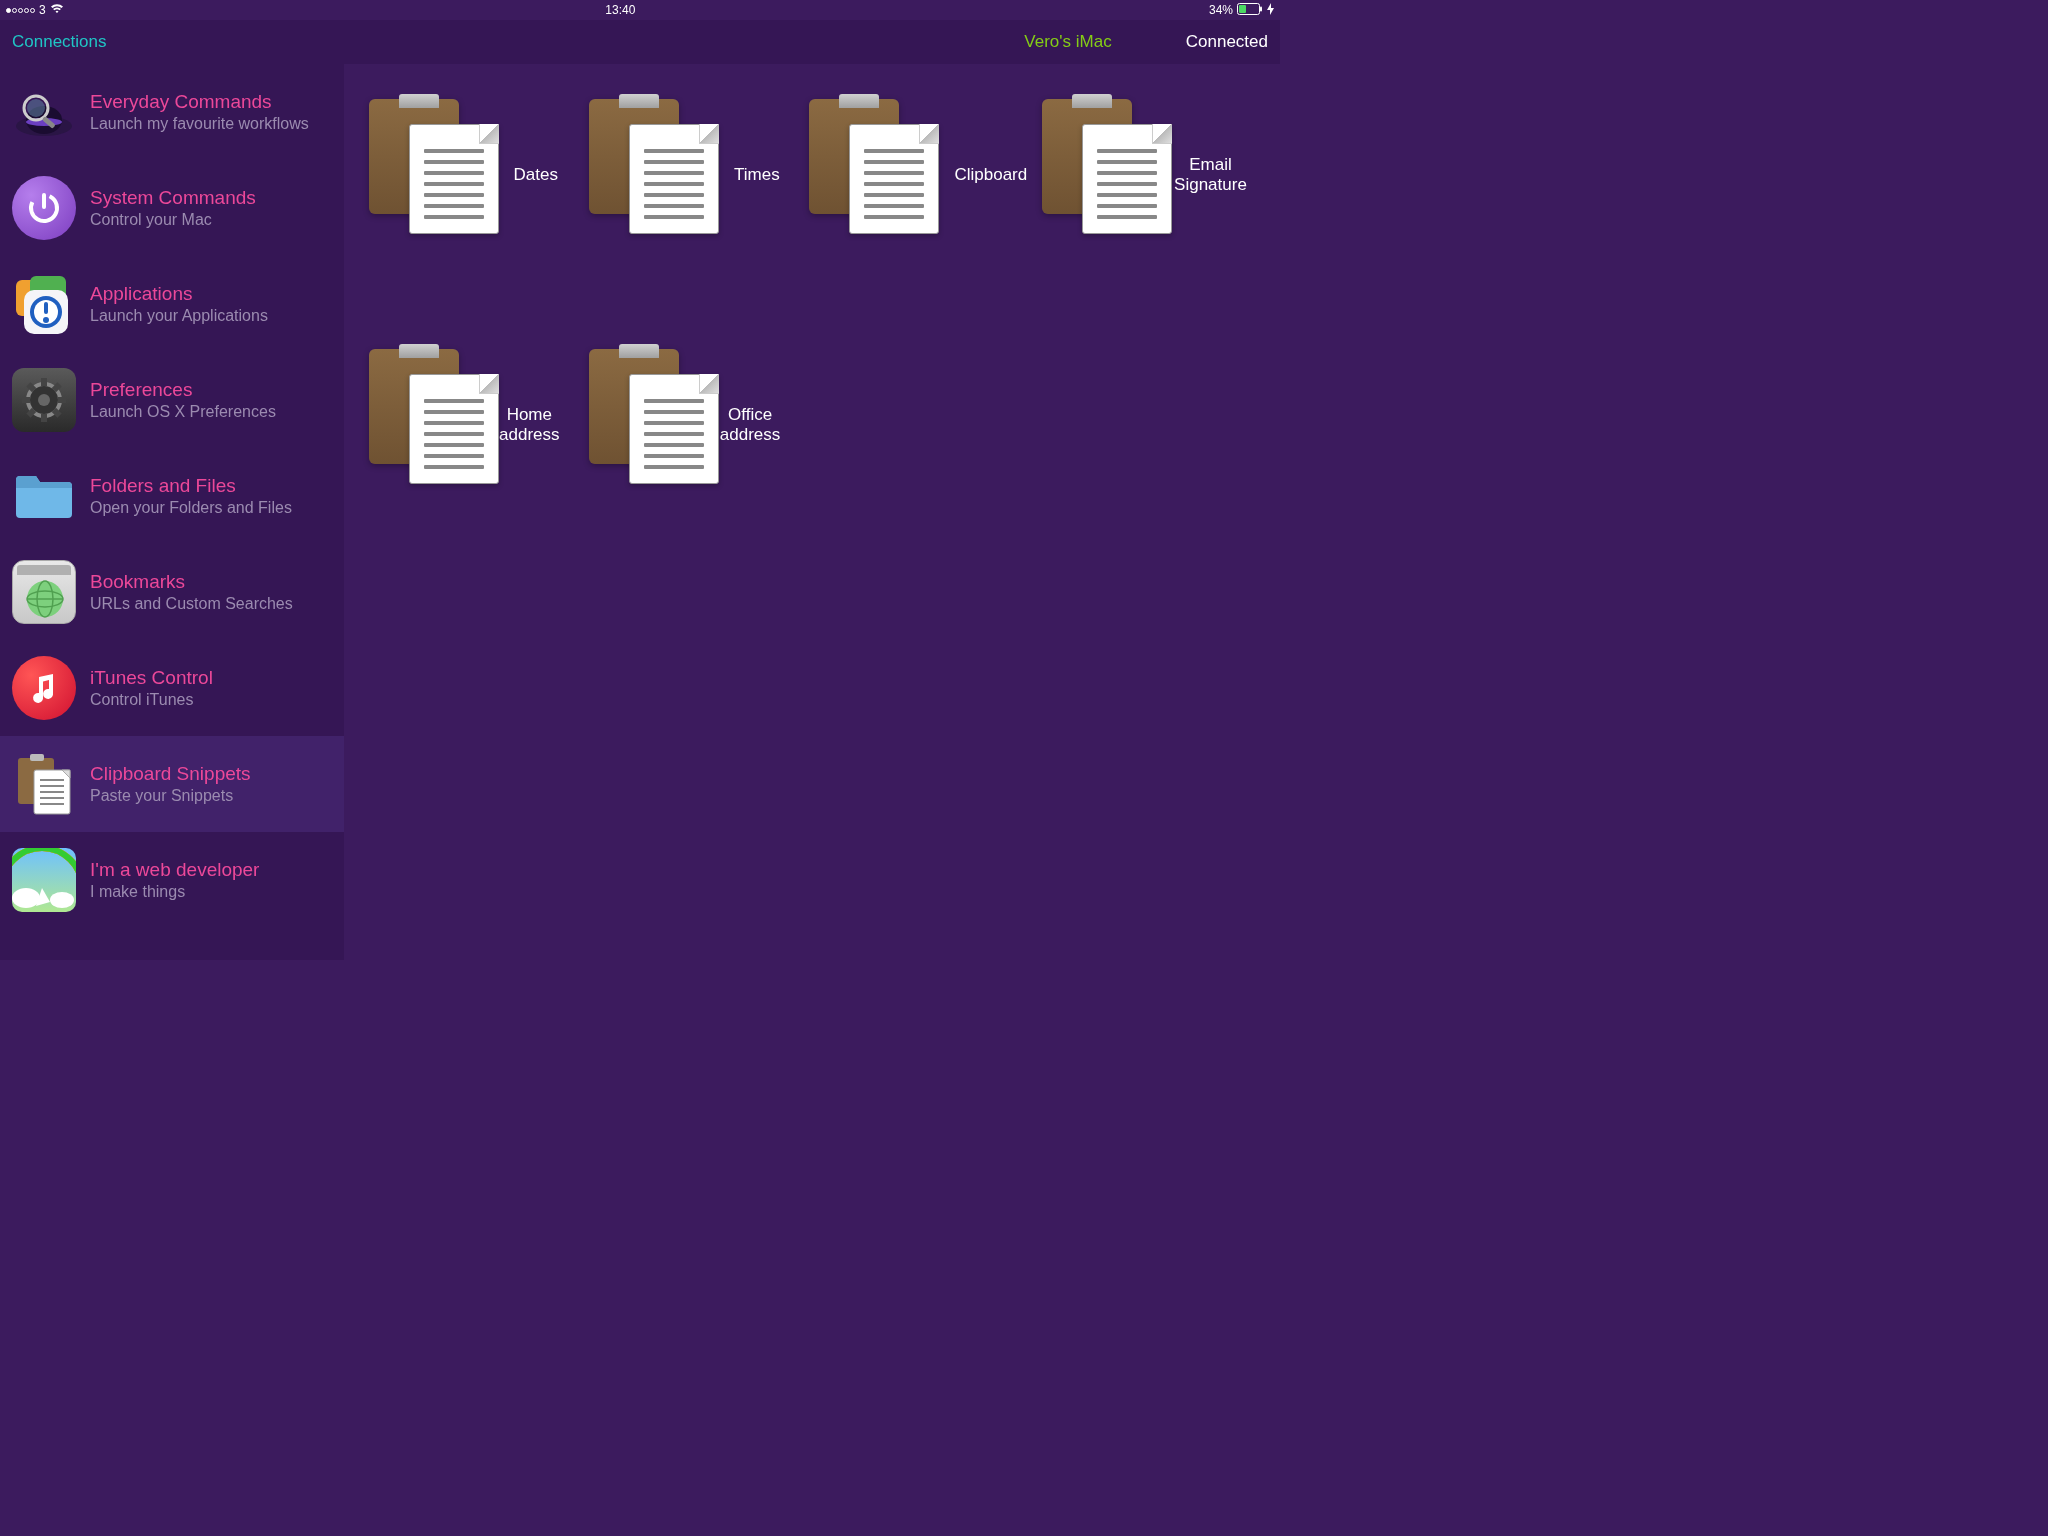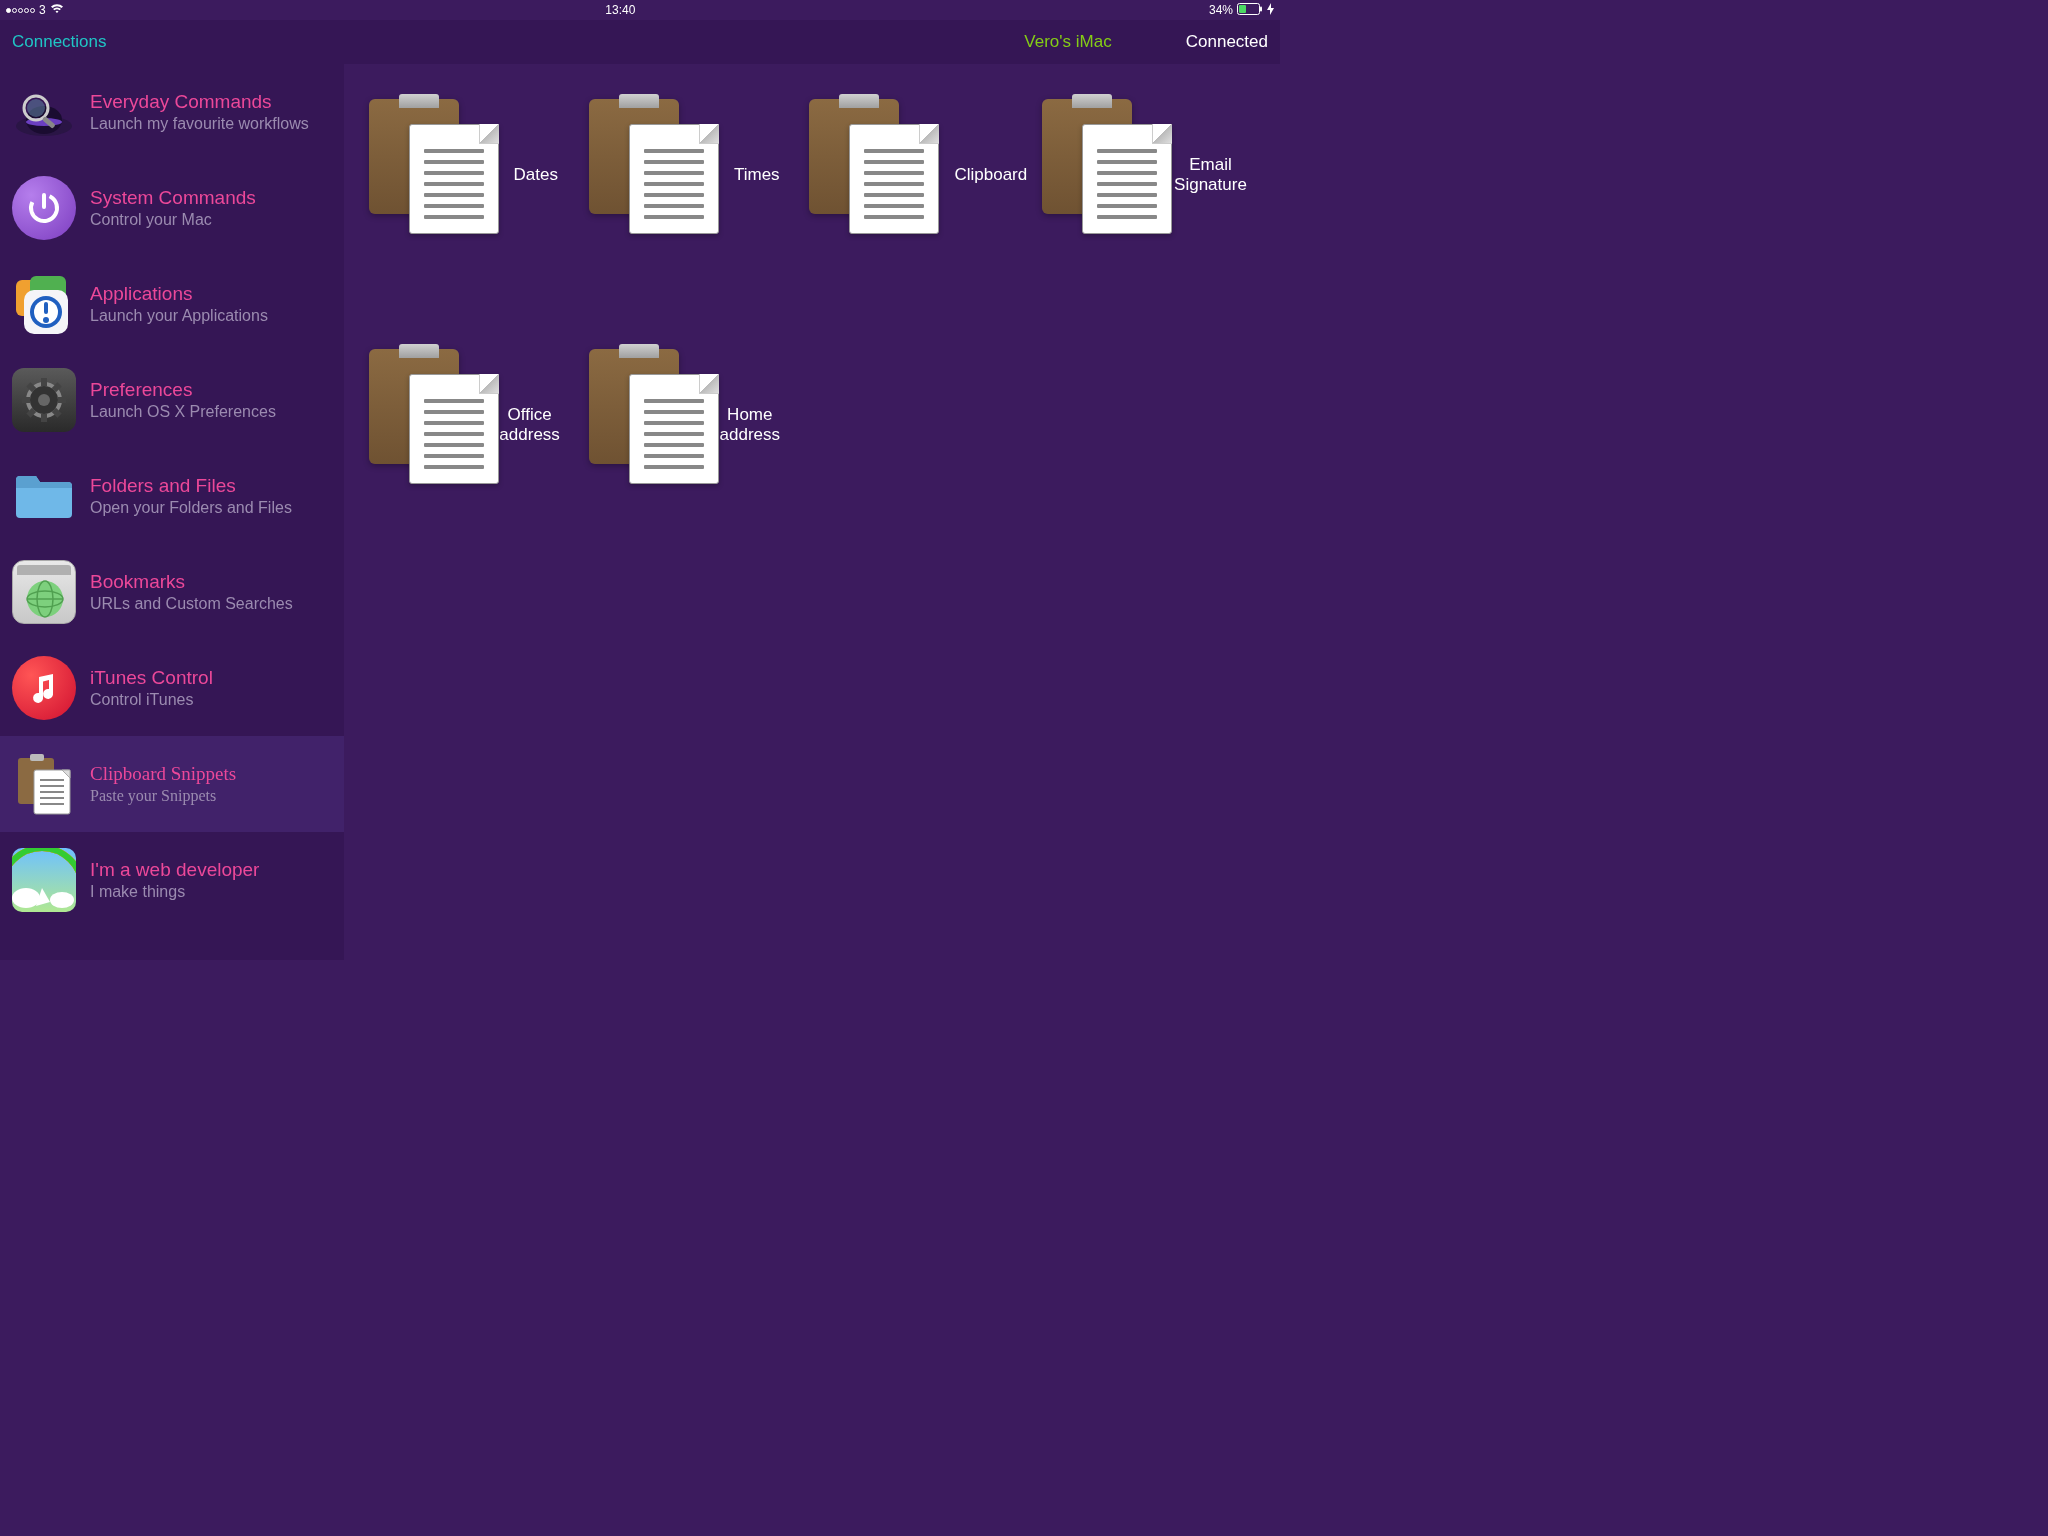--- a/index.html
+++ b/index.html
@@ -45,21 +45,21 @@
   background: #351655;
   overflow-y: hidden;
 }
 .sidebar-item {
   display: flex;
   align-items: center;
   padding: 16px 12px;
   gap: 14px;
   cursor: pointer;
 }
-.sidebar-item.selected { background: #41226a; font-family: Liberation Serif, serif; }
+.sidebar-item.selected { background: #41226a; }
 .sidebar-icon {
   width: 64px;
   height: 64px;
   flex-shrink: 0;
   display: flex;
   align-items: center;
   justify-content: center;
   border-radius: 12px;
 }
 .sidebar-text { flex: 1; }
@@ -419,39 +419,39 @@
                 <div class="doc-line"></div>
                 <div class="doc-line"></div>
                 <div class="doc-line"></div>
                 <div class="doc-line"></div>
                 <div class="doc-line"></div>
                 <div class="doc-line"></div>
                 <div class="doc-line"></div>
               </div>
             </div>
         </div>
+        <div class="grid-label">Home address</div>
+      </div>
+
+      <div class="grid-item">
+        <div class="grid-icon">
+          <div class="clipboard-back">
+              <div class="clipboard-clip"></div>
+            </div>
+          <div class="doc-front">
+              <div class="doc-fold"></div>
+              <div class="doc-lines">
+                <div class="doc-line"></div>
+                <div class="doc-line"></div>
+                <div class="doc-line"></div>
+                <div class="doc-line"></div>
+                <div class="doc-line"></div>
+                <div class="doc-line"></div>
+                <div class="doc-line"></div>
+              </div>
+            </div>
+        </div>
         <div class="grid-label">Office address</div>
-      </div>
-
-      <div class="grid-item">
-        <div class="grid-icon">
-          <div class="clipboard-back">
-              <div class="clipboard-clip"></div>
-            </div>
-          <div class="doc-front">
-              <div class="doc-fold"></div>
-              <div class="doc-lines">
-                <div class="doc-line"></div>
-                <div class="doc-line"></div>
-                <div class="doc-line"></div>
-                <div class="doc-line"></div>
-                <div class="doc-line"></div>
-                <div class="doc-line"></div>
-                <div class="doc-line"></div>
-              </div>
-            </div>
-        </div>
-        <div class="grid-label">Home address</div>
       </div>
 
     </div>
   </div>
 </div>
 
 </body></html>

